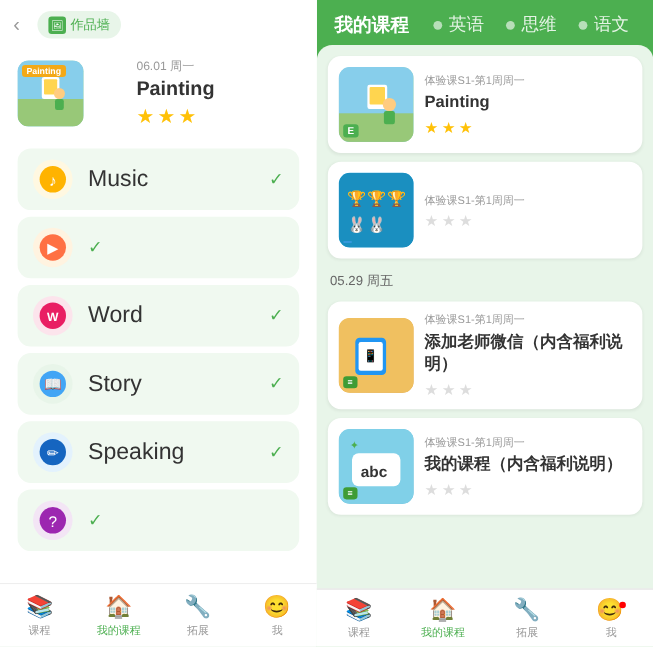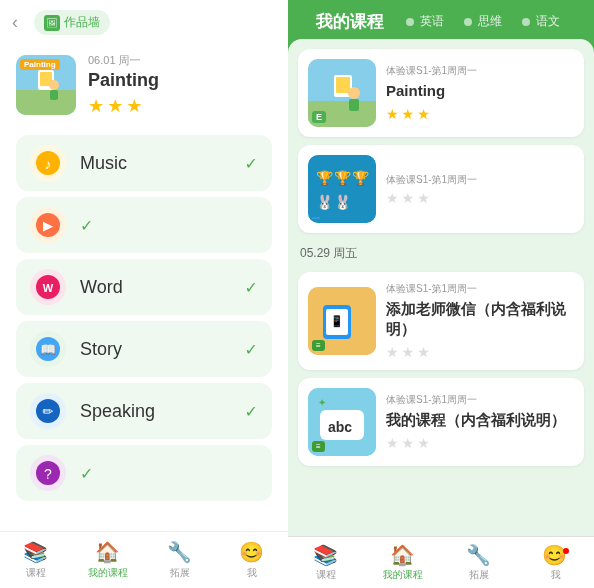--- a/index.html
+++ b/index.html
@@ -92,20 +92,21 @@
       background: rgba(255,165,0,0.9);
       color: white;
       font-size: 8px;
       padding: 1px 4px;
       border-radius: 3px;
       font-weight: bold;
     }
 
     .featured-info {
       flex: 1;
+      margin-left: 36px;
     }
 
     .featured-date {
       font-size: 11px;
       color: #999;
       margin-bottom: 2px;
     }
 
     .featured-title {
       font-size: 18px;
@@ -150,21 +151,21 @@
       height: 36px;
       border-radius: 50%;
       display: flex;
       align-items: center;
       justify-content: center;
       font-size: 20px;
       flex-shrink: 0;
     }
 
     .menu-item-label {
-      font-size: 18px;
+      font-size: 21px;
       font-weight: 500;
       color: #333;
       flex: 1;
     }
 
     .menu-check {
       color: #4caf50;
       font-size: 16px;
     }
 
@@ -234,21 +235,21 @@
 
     .right-tabs {
       display: flex;
       gap: 8px;
     }
 
     .right-tab {
       display: flex;
       align-items: center;
       gap: 6px;
-      font-size: 12px;
+      font-size: 16px;
       color: rgba(255,255,255,0.85);
       padding: 2px 6px;
       border-radius: 10px;
       cursor: pointer;
       text-align: right;
     }
 
     .right-tab-dot {
       width: 8px;
       height: 8px;

